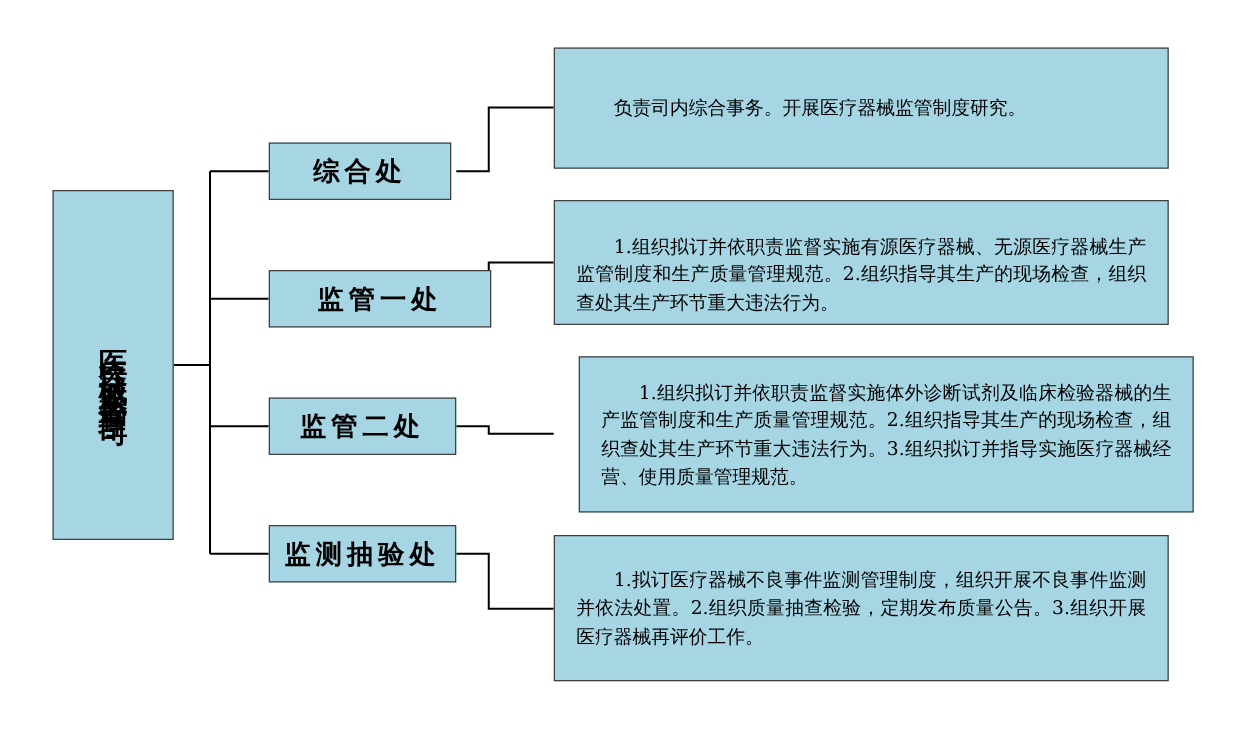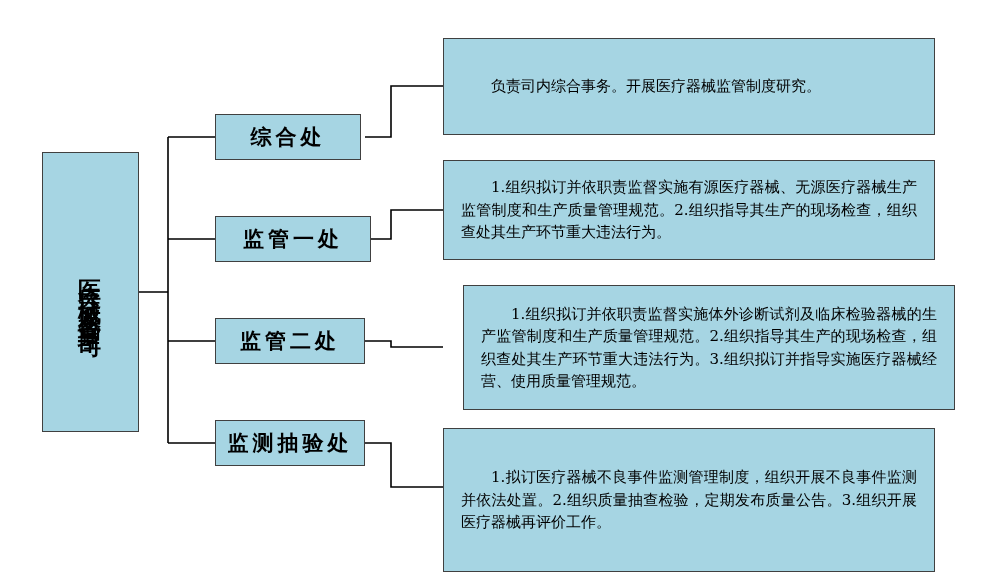--- a/index.html
+++ b/index.html
@@ -61,36 +61,36 @@
     <polyline points="365,443 391,443 391,487 443,487"></polyline>
   </svg>
 
   <div class="box root-box" style="left:42px;top:152px;width:97px;height:280px;">
     <span class="vertical-text">医疗器械监督管理司</span>
   </div>
 
   <div class="box mid-box" style="left:215px;top:114px;width:146px;height:46px;">
     <span>综合处</span>
   </div>
-  <div class="box mid-box" style="left:215px;top:216px;width:156px;height:46px;text-align:right;">
+  <div class="box mid-box" style="left:215px;top:216px;width:178px;height:46px;text-align:right;">
     <span>监管一处</span>
   </div>
   <div class="box mid-box" style="left:215px;top:318px;width:150px;height:46px;text-align:right;">
     <span>监管二处</span>
   </div>
   <div class="box desc-box" style="left:443px;top:38px;width:492px;height:97px;">
     <p>负责司内综合事务。开展医疗器械监管制度研究。</p>
   </div>
 
   <div class="box mid-box" style="left:215px;top:420px;width:150px;height:46px;">
     <span>监测抽验处</span>
   </div>
-  <div class="box desc-box" style="left:443px;top:160px;width:492px;height:100px;">
+  <div class="box desc-box" style="left:443px;top:160px;width:492px;height:100px;align-items:flex-end;">
     <p>1.组织拟订并依职责监督实施有源医疗器械、无源医疗器械生产监管制度和生产质量管理规范。2.组织指导其生产的现场检查，组织查处其生产环节重大违法行为。</p>
   </div>
   <div class="box desc-box" style="left:443px;top:285px;width:492px;height:125px;margin-left:20px;">
     <p>1.组织拟订并依职责监督实施体外诊断试剂及临床检验器械的生产监管制度和生产质量管理规范。2.组织指导其生产的现场检查，组织查处其生产环节重大违法行为。3.组织拟订并指导实施医疗器械经营、使用质量管理规范。</p>
   </div>
-  <div class="box desc-box" style="left:443px;top:428px;width:492px;height:144px;">
+  <div class="box desc-box" style="left:443px;top:428px;width:492px;height:117px;">
     <p>1.拟订医疗器械不良事件监测管理制度，组织开展不良事件监测并依法处置。2.组织质量抽查检验，定期发布质量公告。3.组织开展医疗器械再评价工作。</p>
   </div>
 
 </div>
 
 </body></html>

